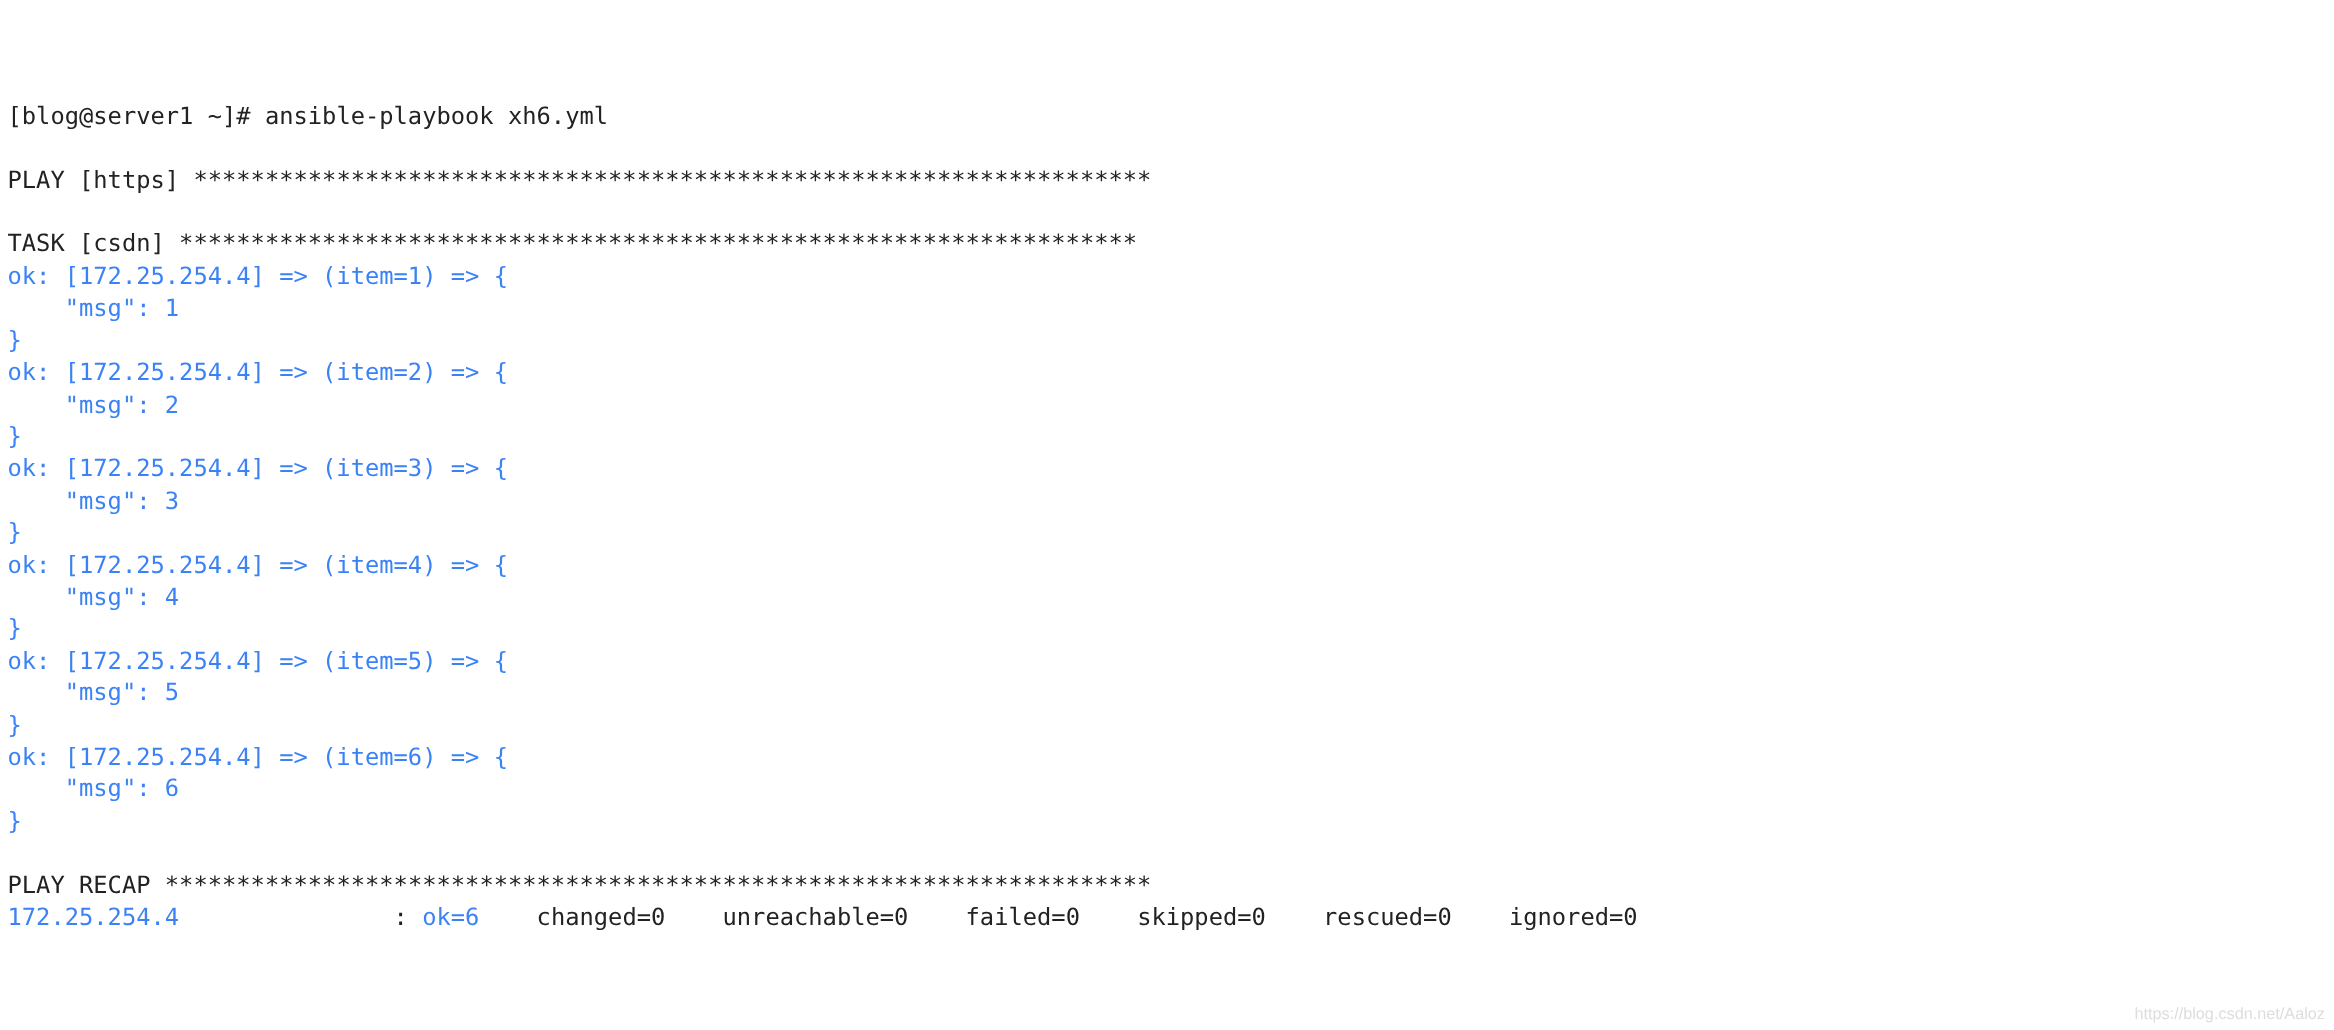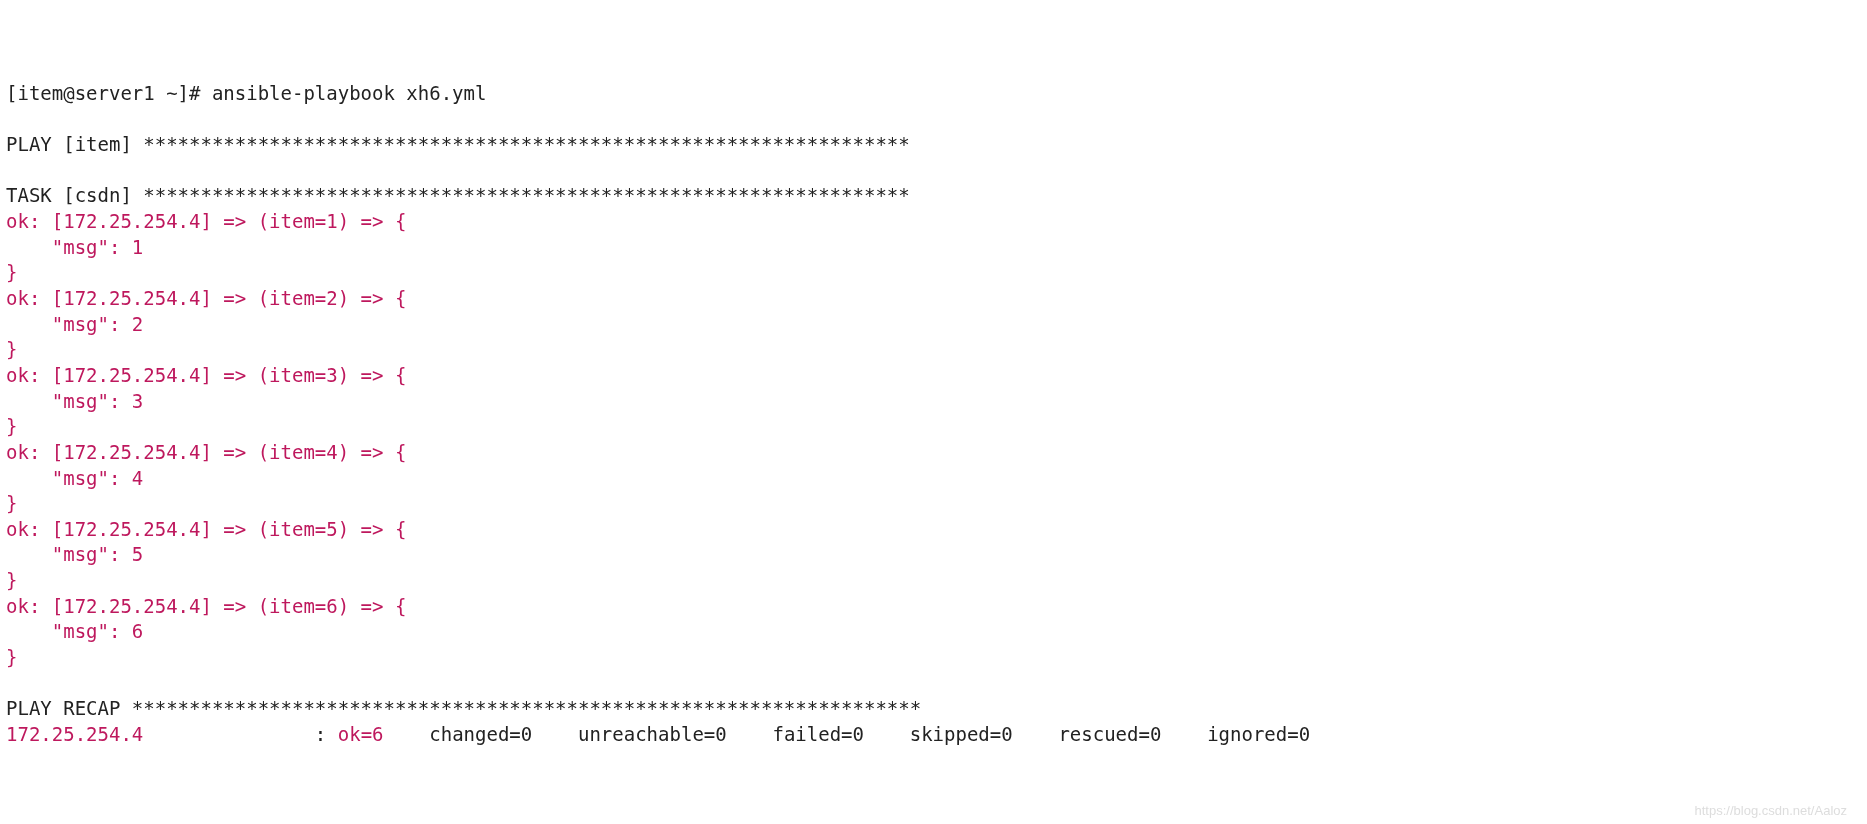--- a/index.html
+++ b/index.html
@@ -6,39 +6,39 @@
       font-family: "DejaVu Sans Mono", "Liberation Mono", Consolas, monospace;
       font-size: 19px;
       line-height: 1.35;
       margin: 0;
       padding: 4px 6px;
       background: #ffffff;
       color: #222222;
       white-space: pre;
     }
     .ok-green {
-      color: #be185d;
+      color: #3b82f6;
     }
     .watermark {
       position: fixed;
       bottom: 4px;
-      right: 20px;
+      right: 7px;
       color: #dddddd;
       font-size: 13px;
       font-family: sans-serif;
       white-space: nowrap;
     }
   </style>
 </head>
 <body>
 
 
-<div id="terminal"><span>[item@server1 ~]# </span><span>ansible-playbook xh6.yml</span>
+<div id="terminal"><span>[blog@server1 ~]# </span><span>ansible-playbook xh6.yml</span>
 <span></span>
-<span>PLAY [item] </span><span>*******************************************************************</span>
+<span>PLAY [https] </span><span>*******************************************************************</span>
 <span></span>
 <span>TASK [csdn] </span><span>*******************************************************************</span>
 <span class="ok-green">ok: [172.25.254.4] =&gt; (item=1) =&gt; {</span>
 <span class="ok-green">    "msg": 1</span>
 <span class="ok-green">}</span>
 <span class="ok-green">ok: [172.25.254.4] =&gt; (item=2) =&gt; {</span>
 <span class="ok-green">    "msg": 2</span>
 <span class="ok-green">}</span>
 <span class="ok-green">ok: [172.25.254.4] =&gt; (item=3) =&gt; {</span>
 <span class="ok-green">    "msg": 3</span>

